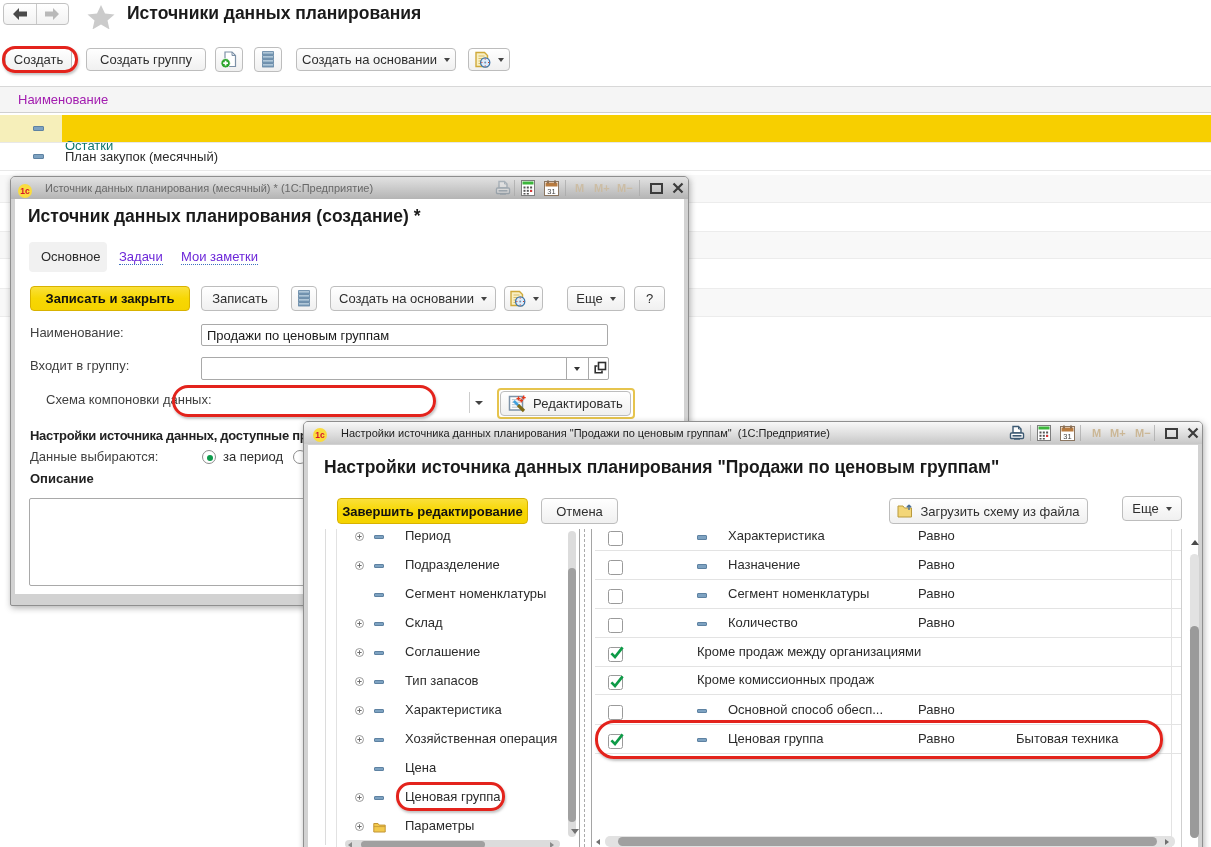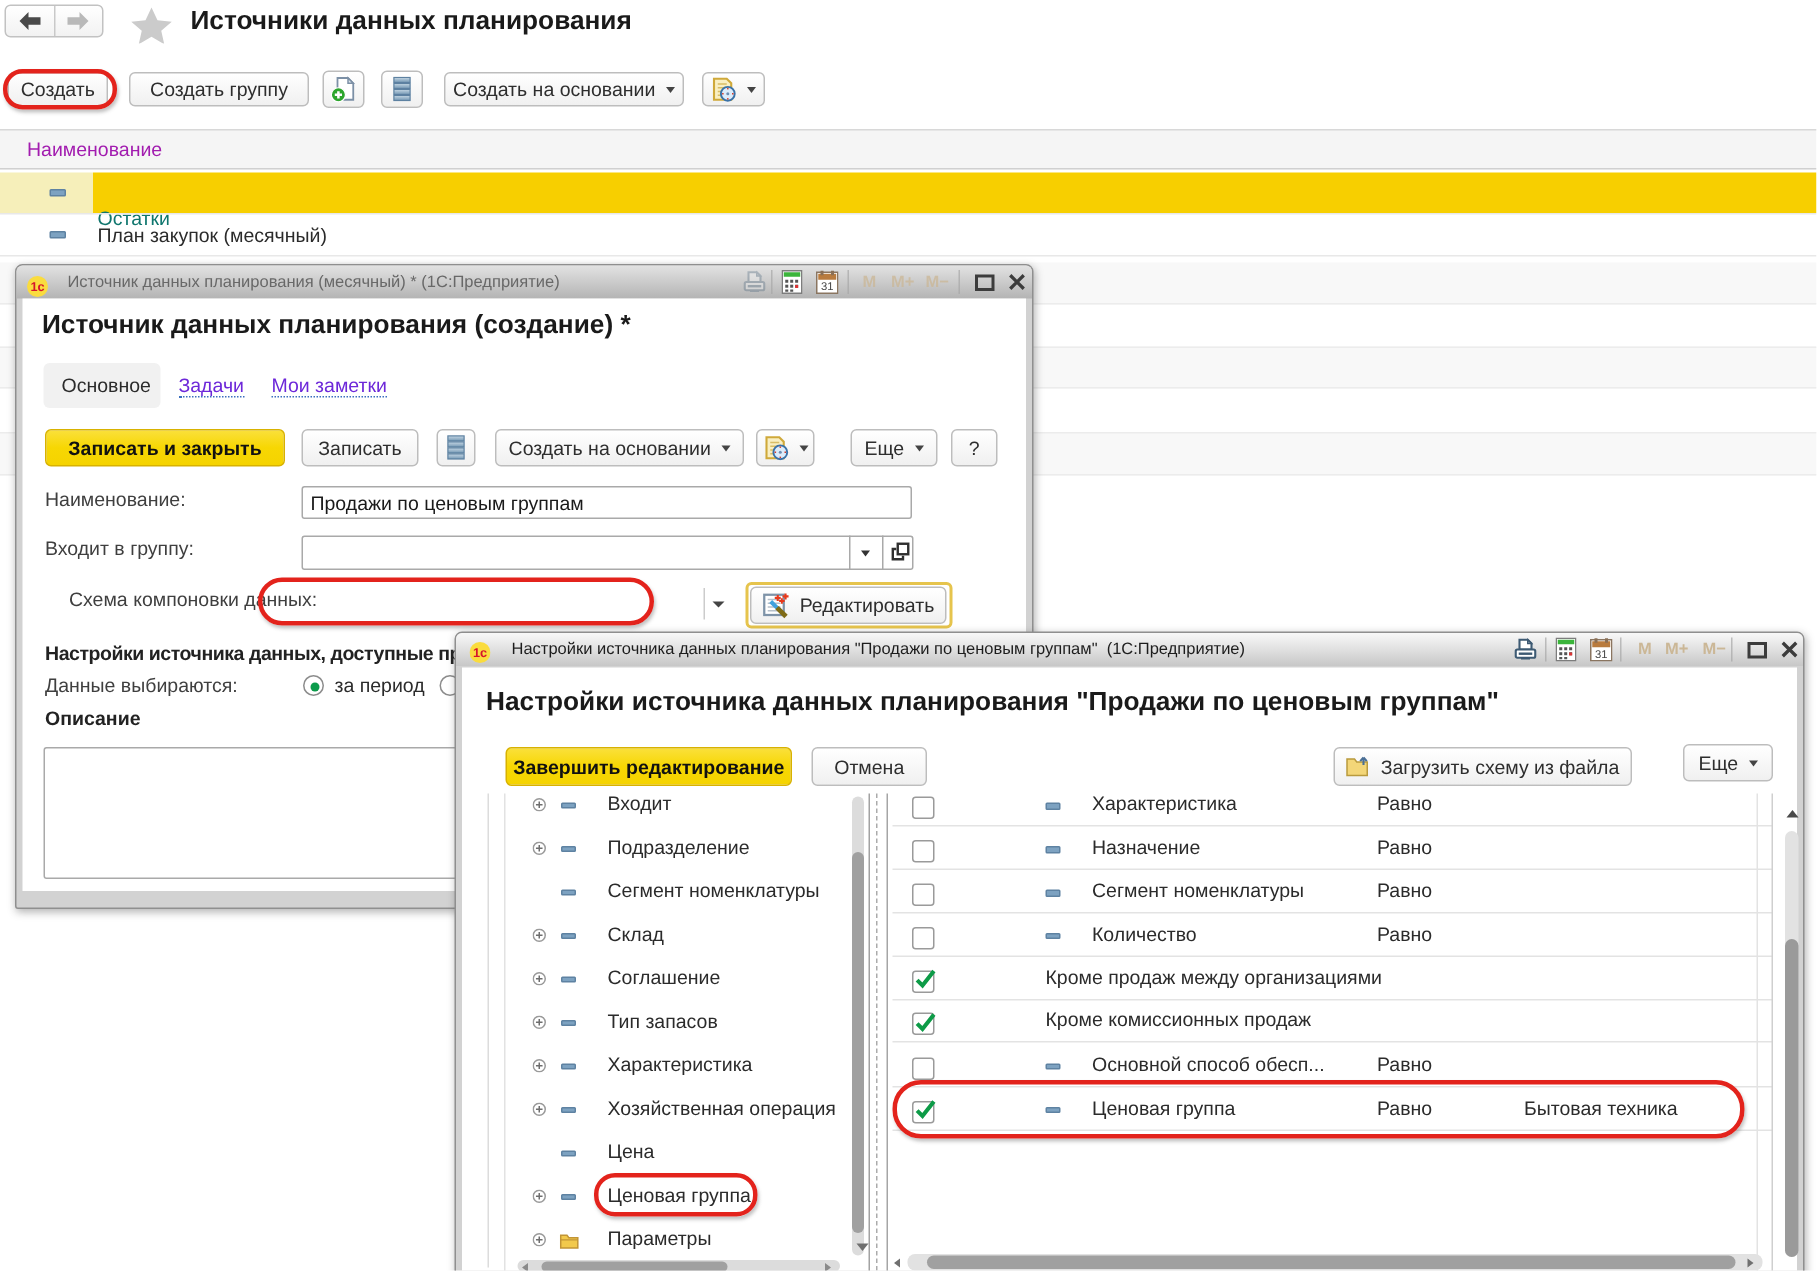--- a/index.html
+++ b/index.html
@@ -323,21 +323,21 @@
   <div class="abs" style="left:40px;top:396.5px;width:0;height:0;border-top:3px solid transparent;border-bottom:3px solid transparent;border-right:4px solid #8a8a8a;"></div>
   <div class="thumbv" style="left:53px;top:395.5px;width:124px;height:7px;border-radius:3.5px;background:#a0a0a0;"></div>
   <div class="abs" style="left:242px;top:396.5px;width:0;height:0;border-top:3px solid transparent;border-bottom:3px solid transparent;border-left:4px solid #8a8a8a;"></div>
 
   <div id="tree">
         <svg class="abs" style="left:47px;top:87.2px;" width="9" height="9" viewBox="0 0 9 9">
           <circle cx="4.5" cy="4.5" r="4" fill="#fff" stroke="#9a9a9a"></circle>
           <path d="M4.5 2.3 v4.4 M2.3 4.5 h4.4" stroke="#6e6e6e" stroke-width="1"></path>
         </svg>
         <div class="dash" style="left:65.5px;top:89.5px;width:10px;height:4.5px;"></div>
-        <div class="txt" style="left:97px;top:82.7px;">Входит</div>
+        <div class="txt" style="left:97px;top:82.7px;">Период</div>
         <svg class="abs" style="left:47px;top:116.2px;" width="9" height="9" viewBox="0 0 9 9">
           <circle cx="4.5" cy="4.5" r="4" fill="#fff" stroke="#9a9a9a"></circle>
           <path d="M4.5 2.3 v4.4 M2.3 4.5 h4.4" stroke="#6e6e6e" stroke-width="1"></path>
         </svg>
         <div class="dash" style="left:65.5px;top:118.5px;width:10px;height:4.5px;"></div>
         <div class="txt" style="left:97px;top:111.7px;">Подразделение</div>
         <div class="dash" style="left:65.5px;top:147.5px;width:10px;height:4.5px;"></div>
         <div class="txt" style="left:97px;top:140.7px;">Сегмент номенклатуры</div>
         <svg class="abs" style="left:47px;top:174.2px;" width="9" height="9" viewBox="0 0 9 9">
           <circle cx="4.5" cy="4.5" r="4" fill="#fff" stroke="#9a9a9a"></circle>

